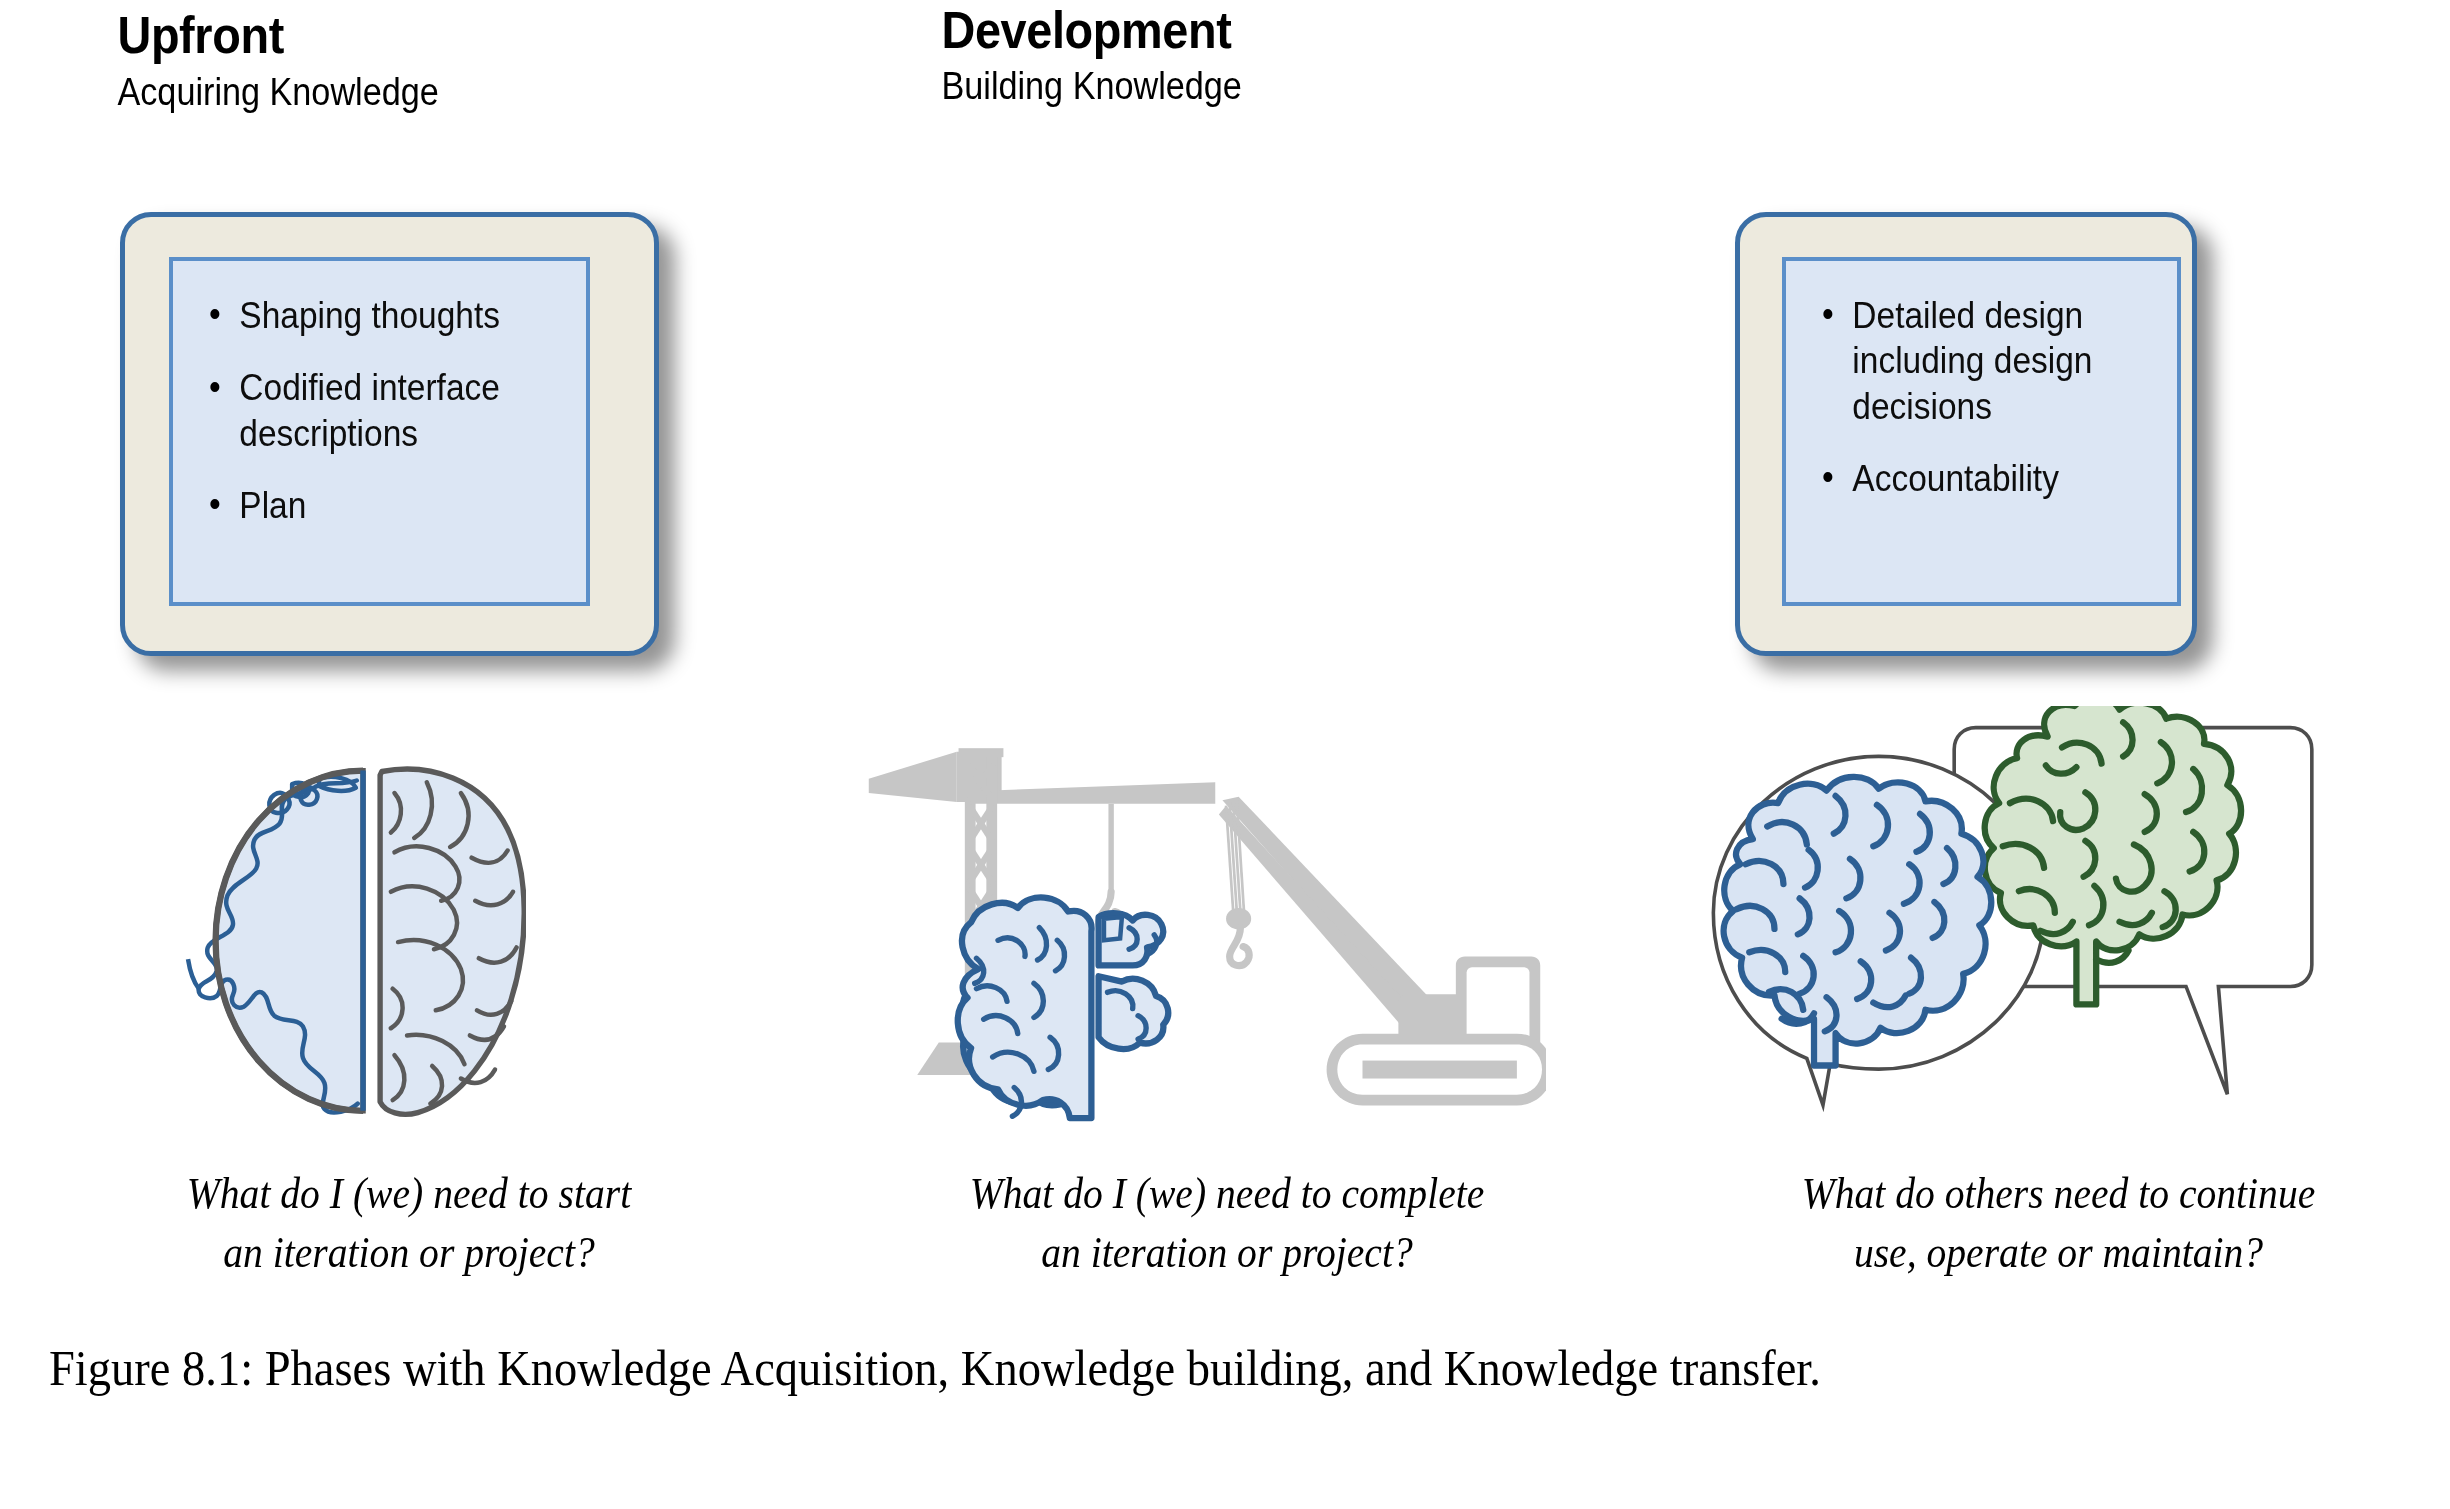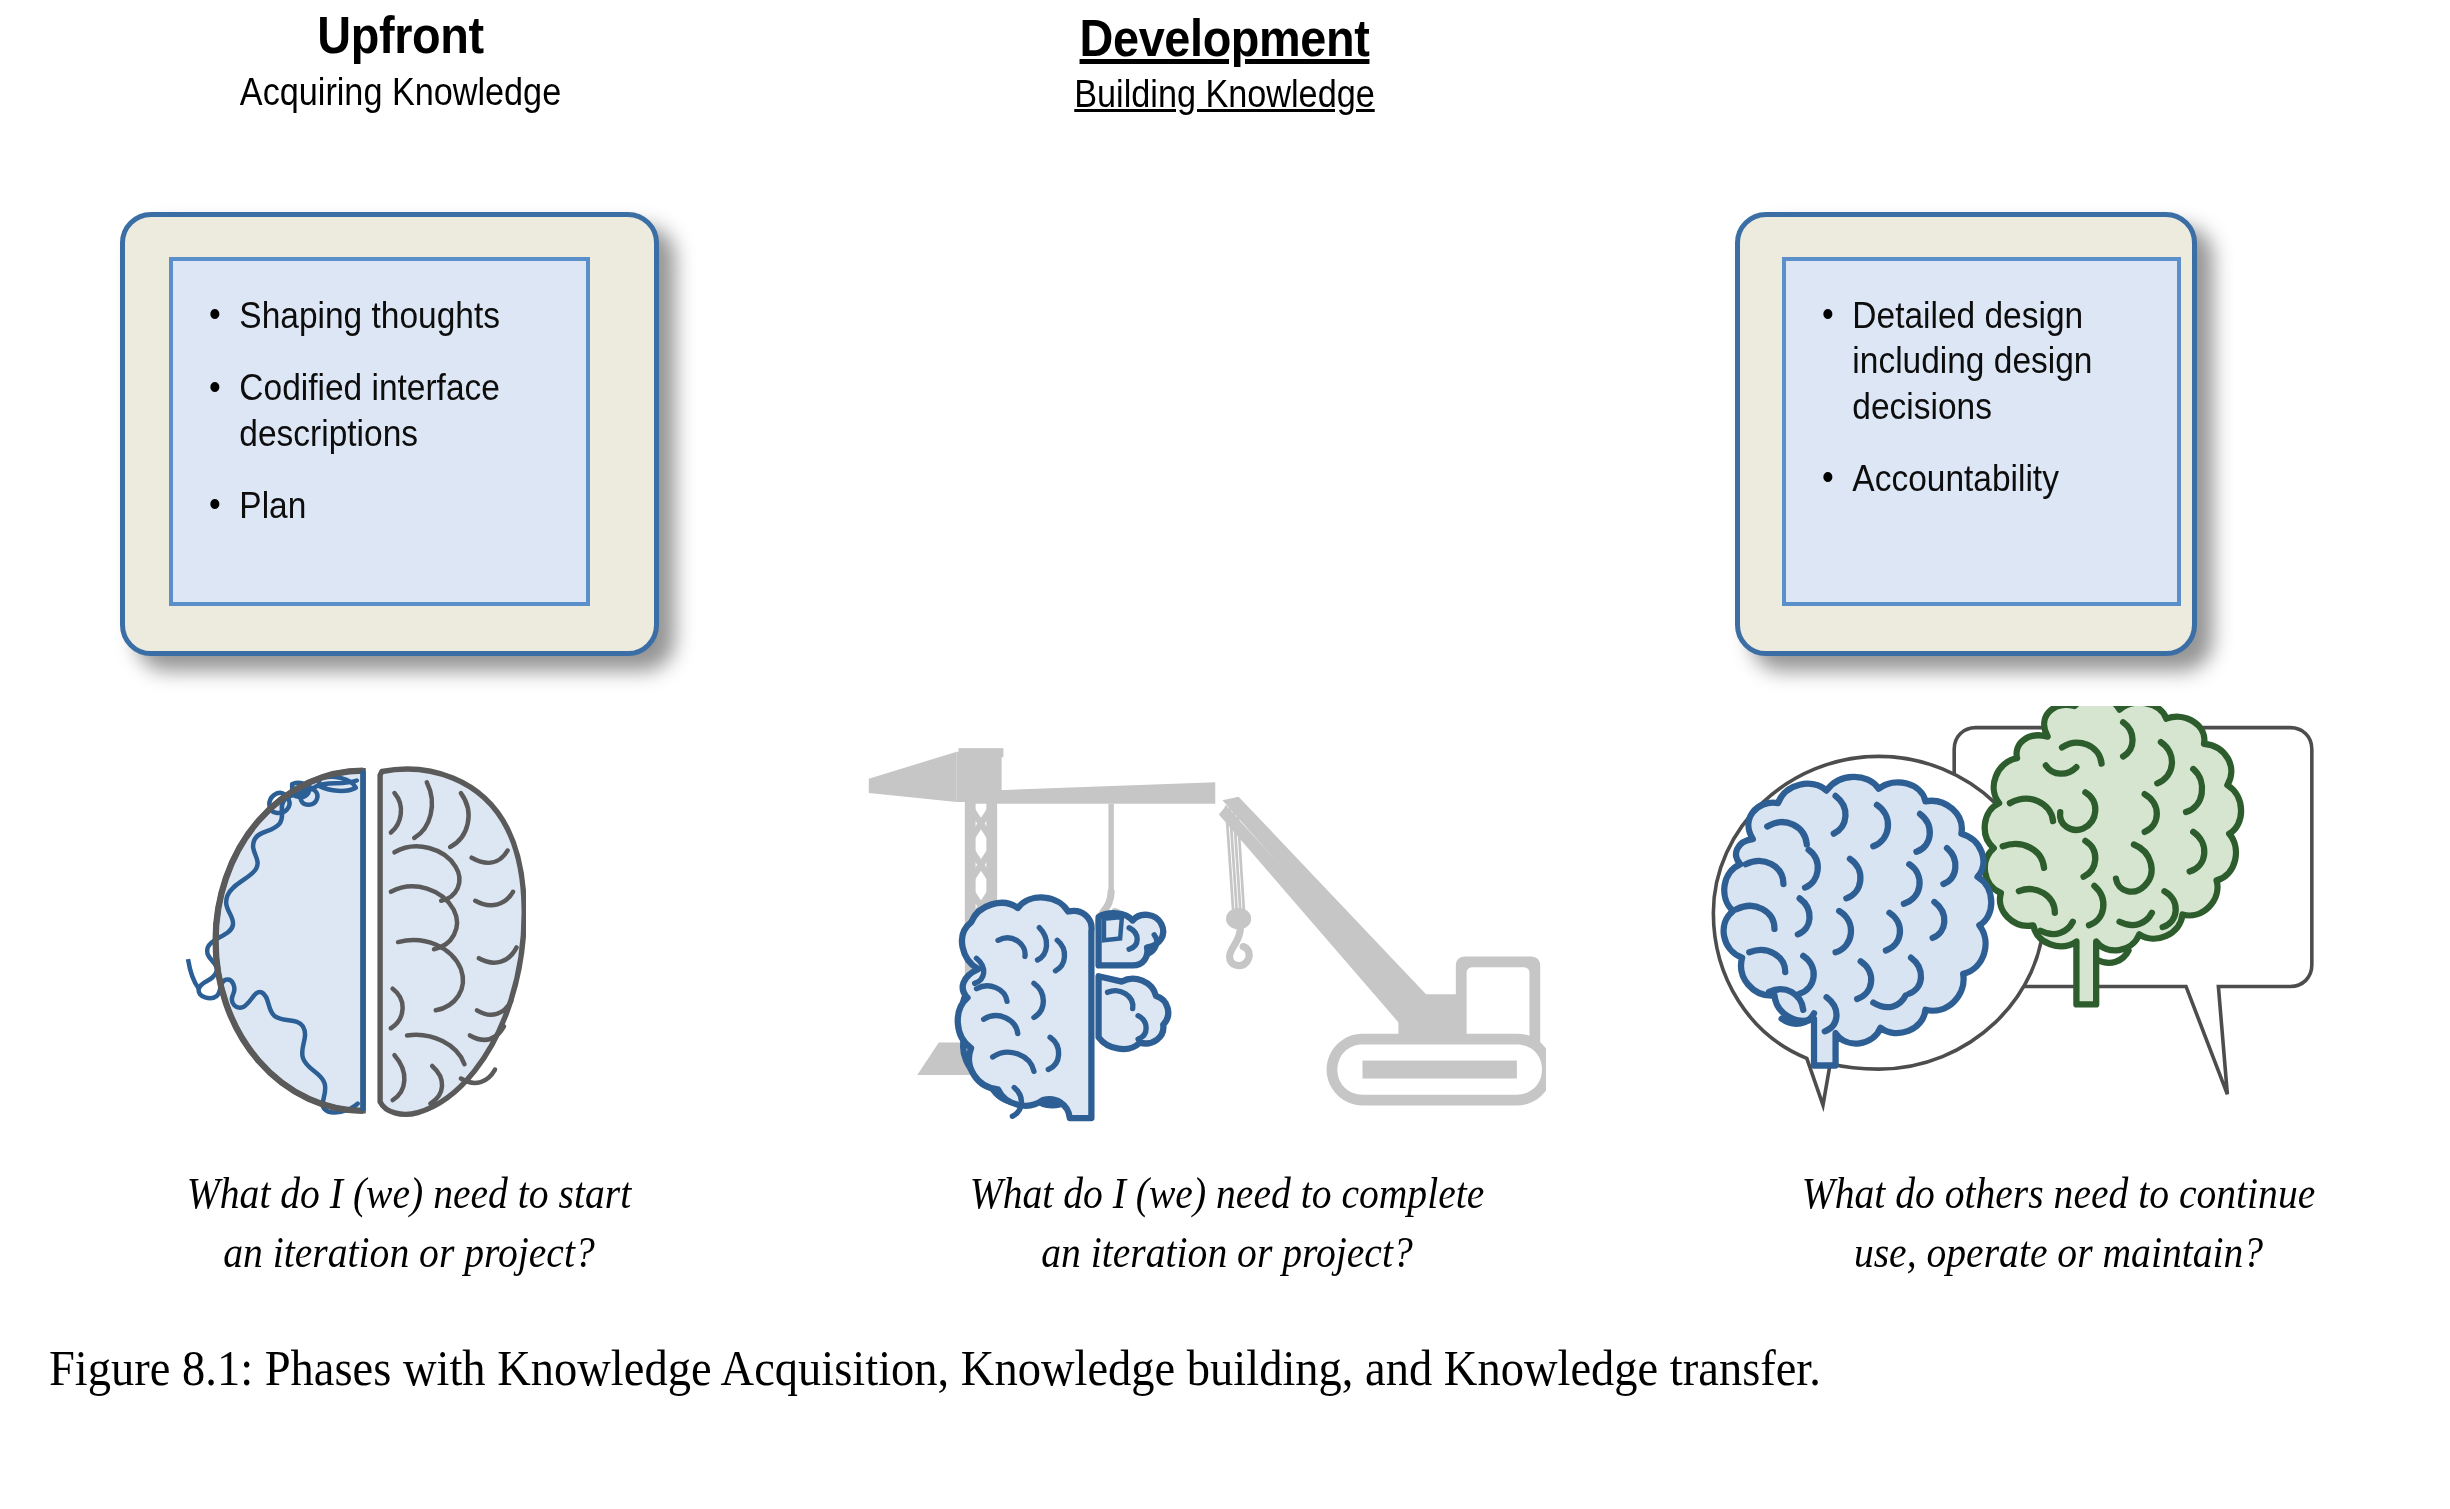--- a/index.html
+++ b/index.html
@@ -13,21 +13,21 @@
   #figure-root {
     position: relative;
     width: 2450px;
     height: 1510px;
     background: #ffffff;
   }
 
   
   .col-header {
     position: absolute;
-    text-align: center;
+    text-align: left;
     width: 629px;
   }
   .col-title {
     font-family: "Liberation Sans", sans-serif;
     font-weight: bold;
     font-size: 52px;
     line-height: 1.08;
     letter-spacing: -0.4px;
     color: #000000;
     transform: scaleX(0.90);
@@ -118,21 +118,21 @@
 </head>
 <body>
 
 <div id="figure-root">
 
   <div class="col-header" style="left:86px; top:7.2px;">
     <div class="col-title">Upfront</div>
     <div class="col-subtitle">Acquiring Knowledge</div>
   </div>
 
-  <div class="col-header" style="left:910px; top:10px;text-decoration:underline;">
+  <div class="col-header" style="left:910px; top:2px;">
     <div class="col-title">Development</div>
     <div class="col-subtitle">Building Knowledge</div>
   </div>
 
 
   <div class="outer-box" style="left:120px; top:212px; width:539px; height:444px;">
     <div class="inner-box" style="left:44px; top:40px; width:421px; height:349px;">
       <ul class="bullet-list">
         <li class="bullet-item">Shaping thoughts</li>
         <li class="bullet-item">Codified interface descriptions</li>

